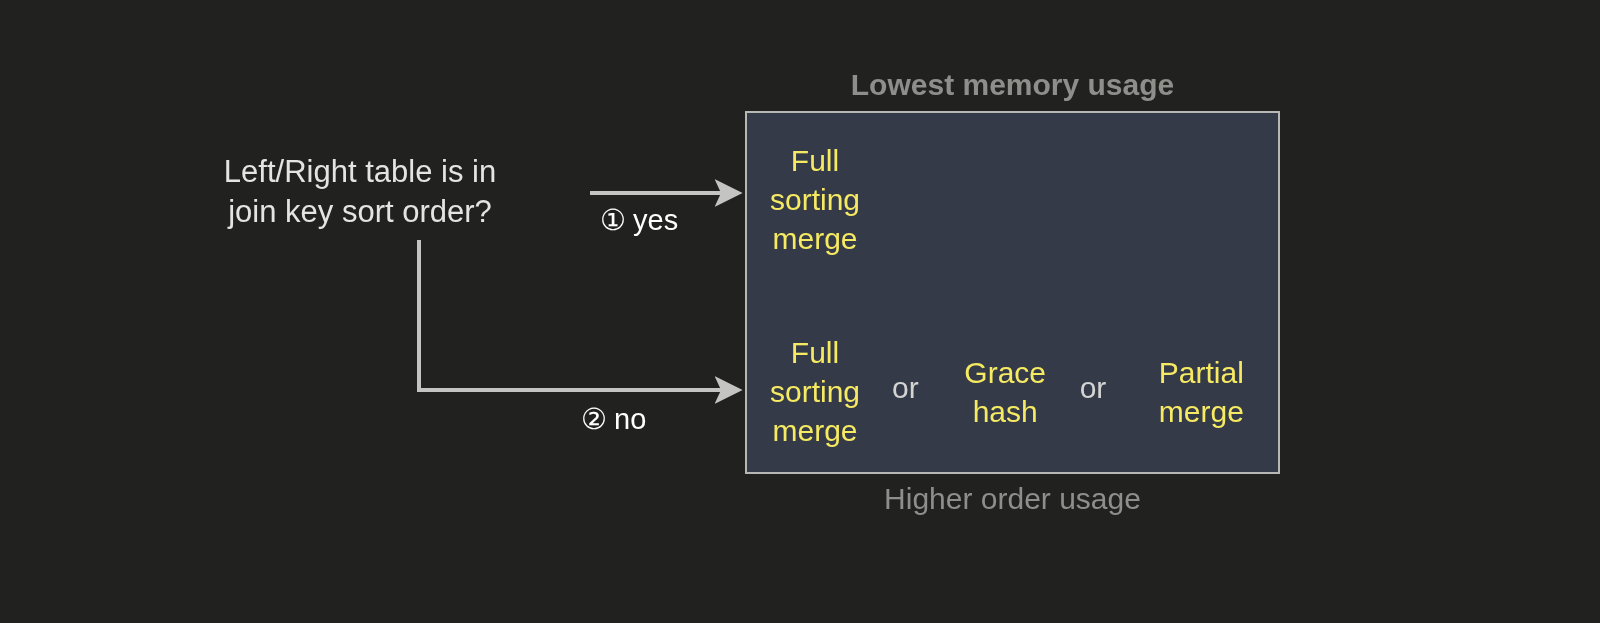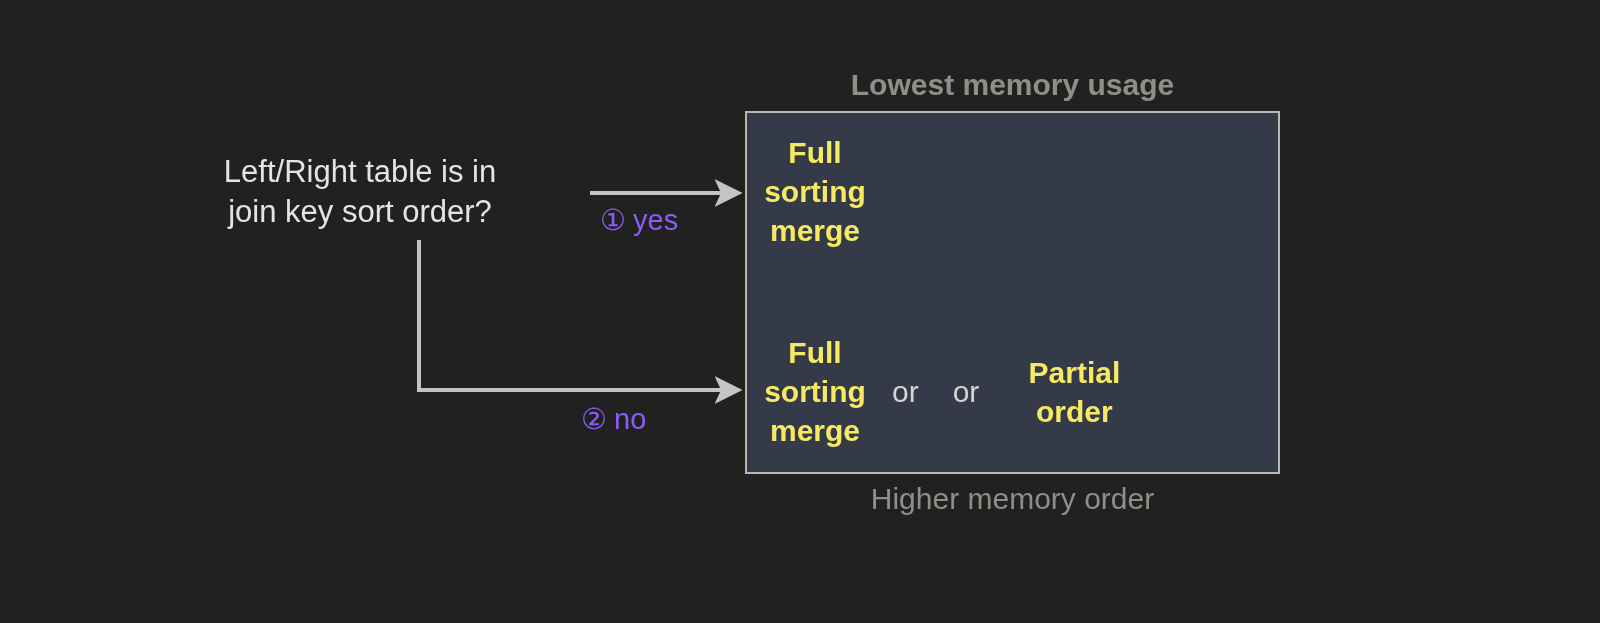--- a/index.html
+++ b/index.html
@@ -35,21 +35,21 @@
     position: absolute;
     left: 0;
     top: 0;
     width: 1600px;
     height: 623px;
   }
 
   
   .branch-label {
     position: absolute;
-    color: #8b5cf6;
+    color: #ffffff;
     font-size: 29px;
     line-height: 34px;
     font-weight: 400;
     white-space: nowrap;
   }
   .branch-label .num {
     font-size: 29px;
     margin-right: 7px;
   }
   #branch-yes { left: 600px; top: 203px; }
@@ -99,23 +99,24 @@
     padding-bottom: 22px;
     padding-left: 8px;
     padding-right: 6px;
     justify-content: flex-start;
   }
 
   .option {
     color: #f7ea63;
     font-size: 30px;
     line-height: 39px;
-    font-weight: bold;
+    font-weight: normal;
     text-align: center;
     white-space: pre-line;
+    margin-top: 8px;
   }
   #opt-top        { width: 120px; }
   #opt-full-merge { width: 120px; }
   #opt-grace      { width: 115px; margin-left: 12px; }
   #opt-partial    { width: 120px; margin-left: 18px; }
 
   .or-sep {
     color: #d4d4d4;
     font-size: 30px;
     font-weight: 400;
@@ -158,22 +159,24 @@
       <div id="opt-top" class="option">Full
 sorting
 merge</div>
     </div>
 
     <div id="row-bottom" class="option-row">
       <div id="opt-full-merge" class="option">Full
 sorting
 merge</div>
       <div class="or-sep">or</div>
+      <div id="opt-grace" class="option">Grace
+hash</div>
       <div class="or-sep">or</div>
       <div id="opt-partial" class="option">Partial
-order</div>
+merge</div>
     </div>
 
   </div>
 
-  <div id="caption-bottom" class="caption">Higher memory order</div>
+  <div id="caption-bottom" class="caption">Higher order usage</div>
 
 </div>
 
 </body></html>

